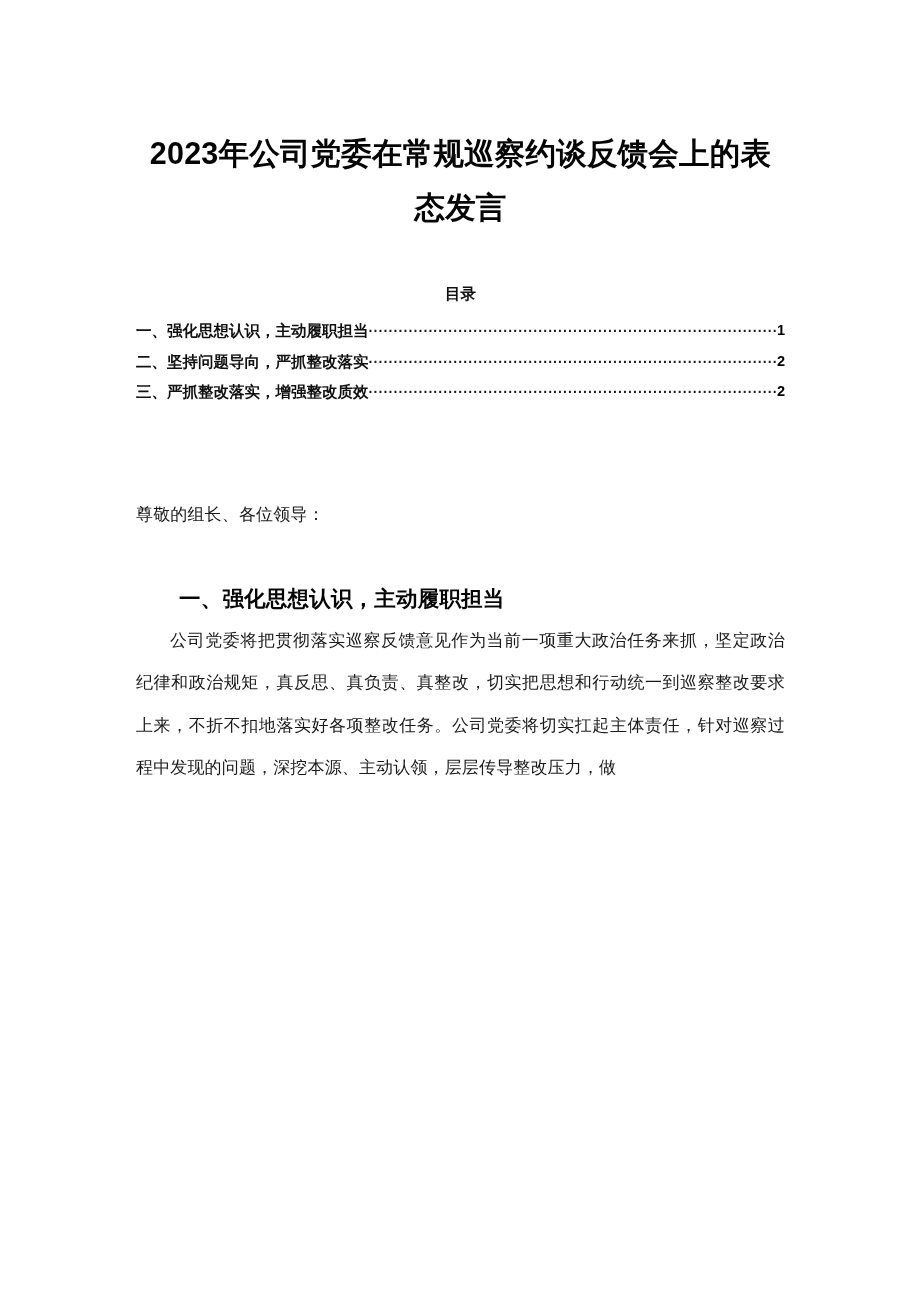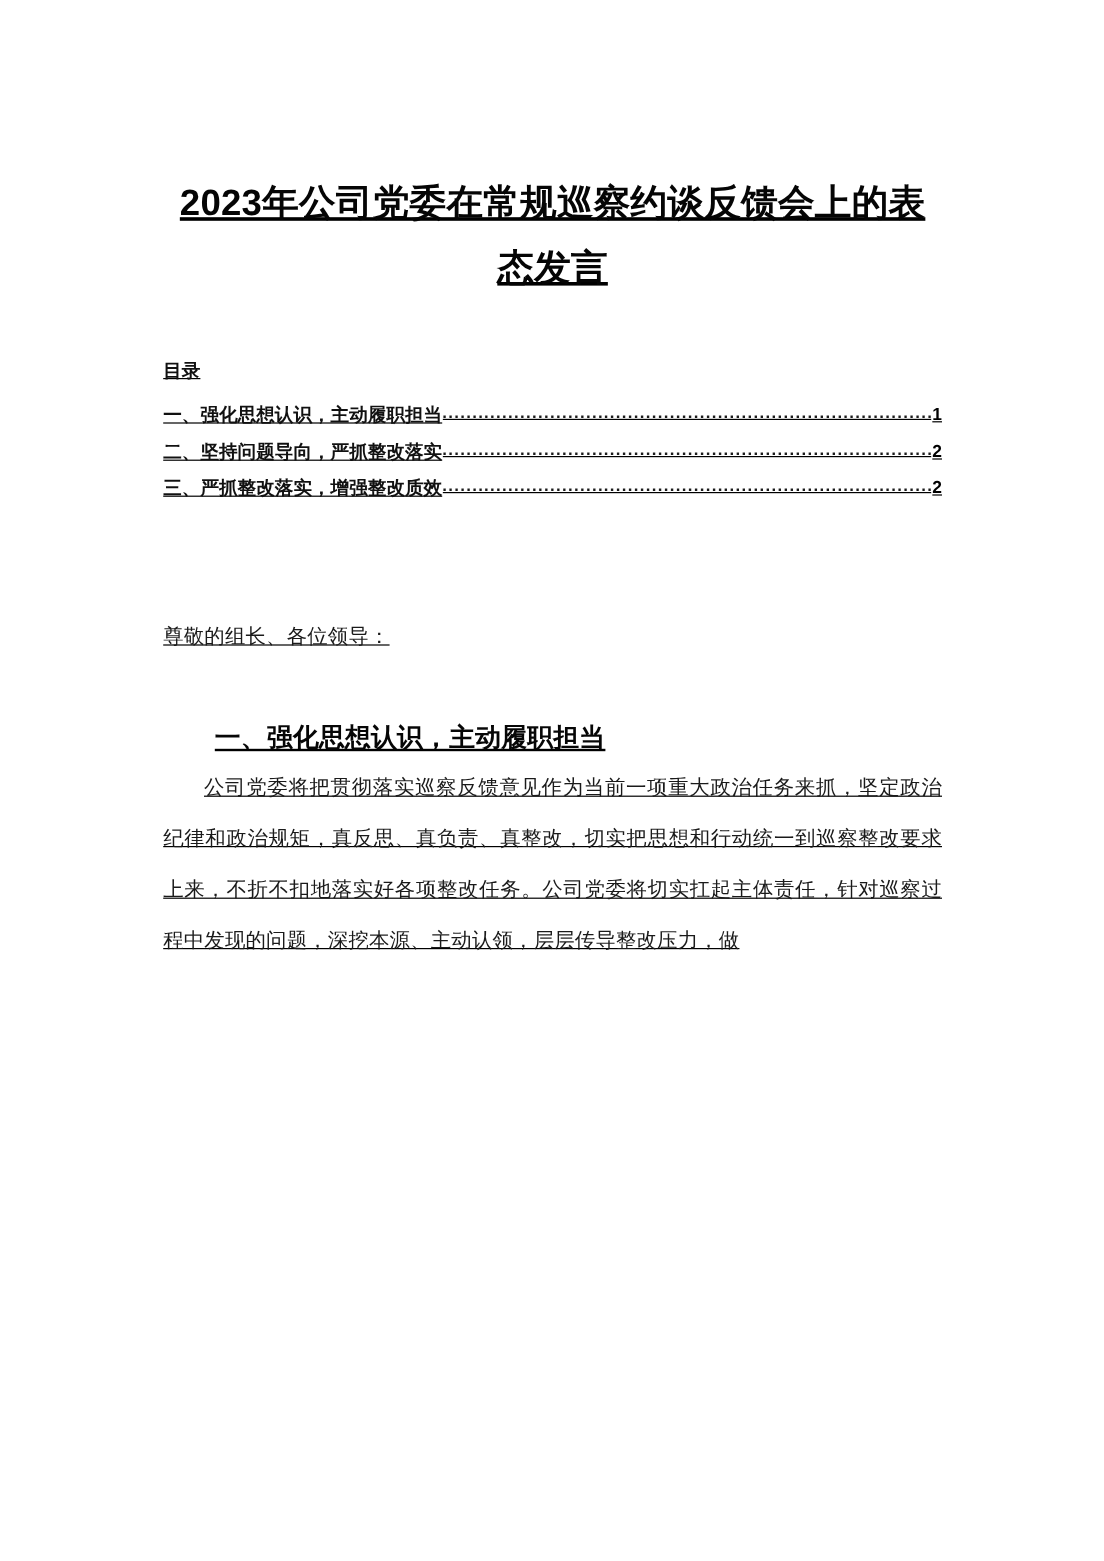--- a/index.html
+++ b/index.html
@@ -16,22 +16,21 @@
     color: #000000;
     -webkit-font-smoothing: antialiased;
   }
 
   .page {
     position: absolute;
     left: 0; top: 0;
     width: 920px;
     height: 961px;
     box-sizing: border-box;
-    padding: 16px 135px 0 136px;
-    text-decoration: underline;
+    padding: 0 135px 0 136px;
   }
 
   
   .doc-title {
     margin: 0;
     padding-top: 126px;
     text-align: center;
     font-family: "Liberation Sans", "DejaVu Sans", sans-serif;
     font-weight: 600;
     font-size: 30.5px;
@@ -39,21 +38,21 @@
     letter-spacing: 0.2px;
     color: #050505;
     white-space: normal;
   }
 
   
   .toc {
     margin-top: 50px;
   }
   .toc-heading {
-    text-align: left;
+    text-align: center;
     font-family: "Liberation Serif", "DejaVu Serif", serif;
     font-size: 15.5px;
     font-weight: 700;
     line-height: 20px;
     color: #111;
     margin-bottom: 10px;
   }
   .toc-list {
     list-style: none;
     margin: 0;

